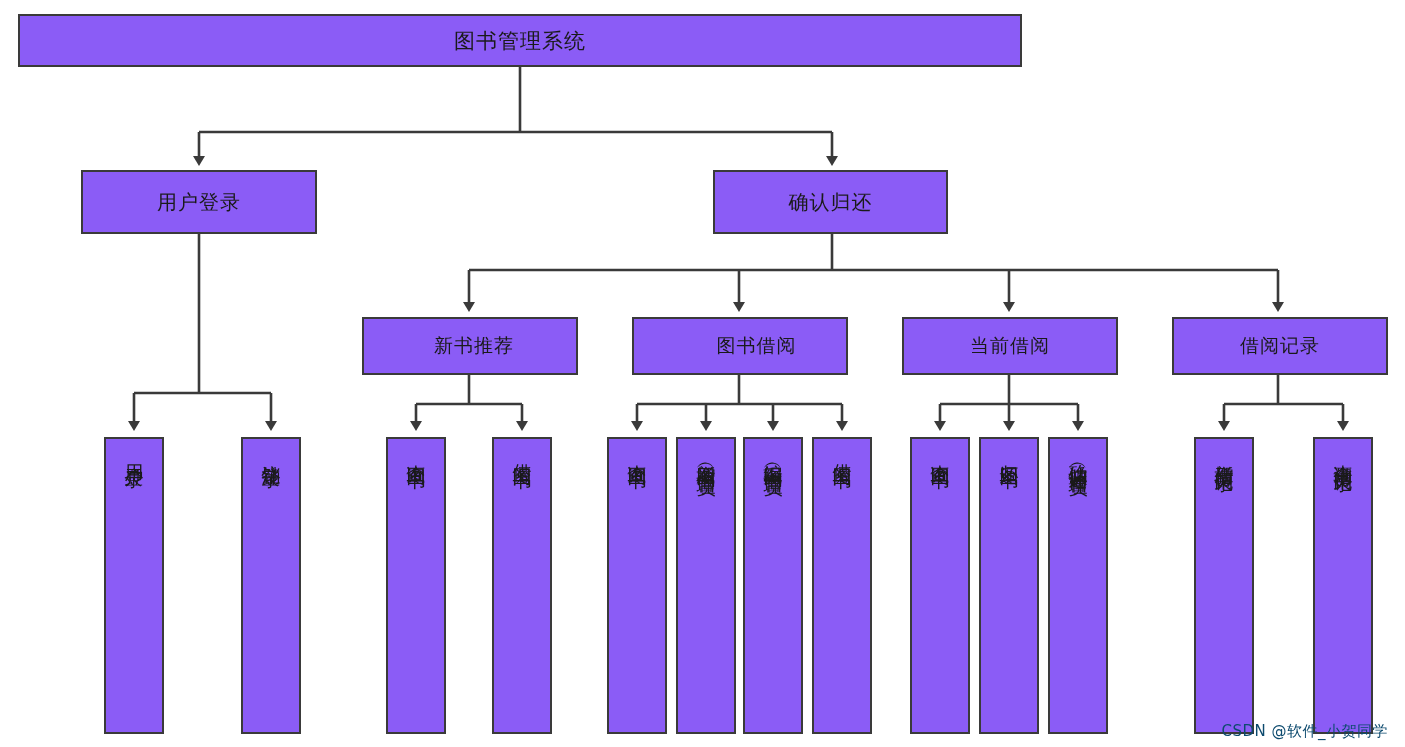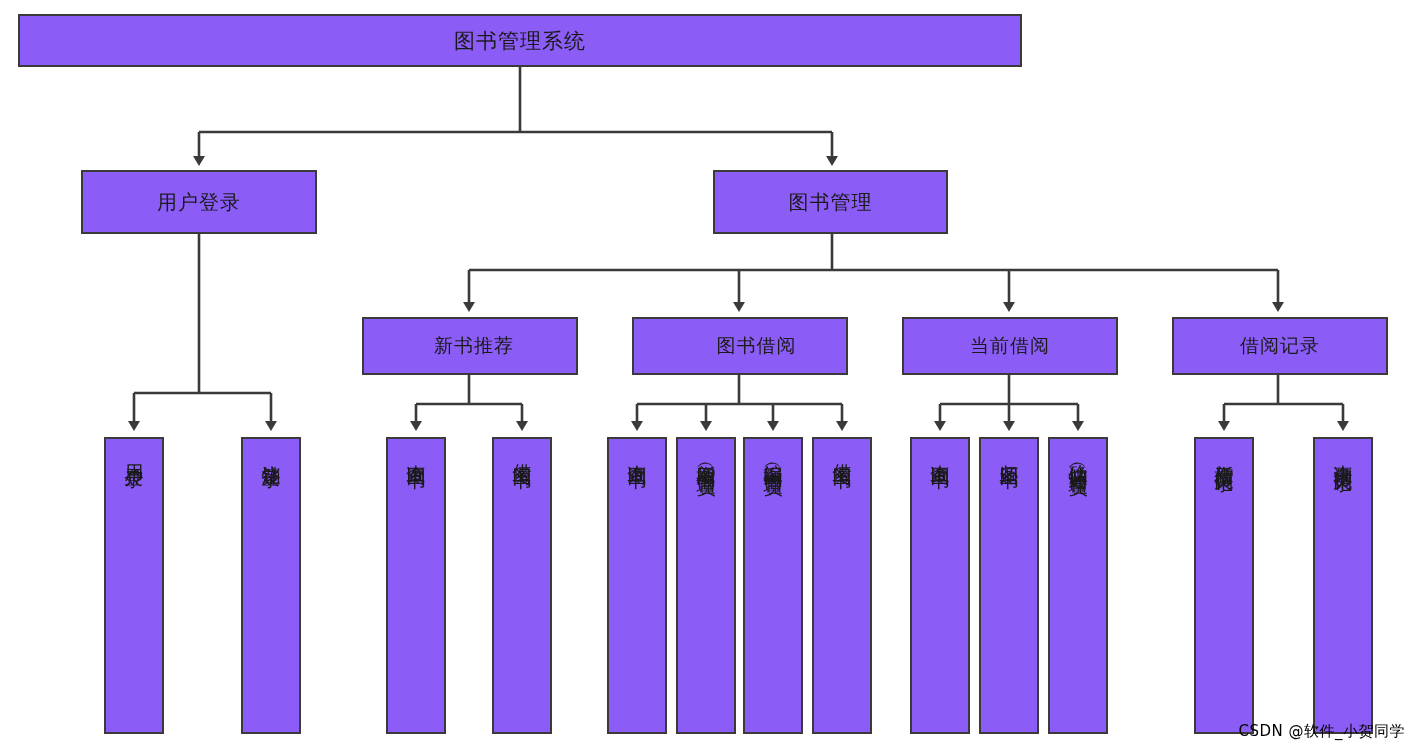--- a/index.html
+++ b/index.html
@@ -57,24 +57,24 @@
     letter-spacing: 2px;
     line-height: 1.05;
     white-space: nowrap;
   }
   .hlabel {
     white-space: nowrap;
     letter-spacing: 1px;
   }
   #watermark {
     position: absolute;
-    right: 0;
+    right: 17px;
     bottom: 6px;
     font-size: 15px;
-    color: #000000;
+    color: #0c4a6e;
     letter-spacing: 0.5px;
     z-index: 5;
     white-space: nowrap;
   }
 </style>
 </head>
 <body>
 
 <div id="canvas">
 
@@ -129,21 +129,21 @@
   </svg>
 
   <div class="node root" style="left:18px; top:14px; width:1004px; height:53px;">
     <span class="hlabel">图书管理系统</span>
   </div>
 
   <div class="node lvl2" style="left:81px; top:170px; width:236px; height:64px;">
     <span class="hlabel">用户登录</span>
   </div>
   <div class="node lvl2" style="left:713px; top:170px; width:235px; height:64px;">
-    <span class="hlabel">图书管理</span>
+    <span class="hlabel">确认归还</span>
   </div>
 
   <div class="node lvl3" style="left:362px; top:317px; width:216px; height:58px;padding-left:8px;">
     <span class="hlabel">新书推荐</span>
   </div>
   <div class="node lvl3" style="left:632px; top:317px; width:216px; height:58px;padding-left:33px;">
     <span class="hlabel">图书借阅</span>
   </div>
   <div class="node lvl3" style="left:902px; top:317px; width:216px; height:58px;">
     <span class="hlabel">当前借阅</span>

